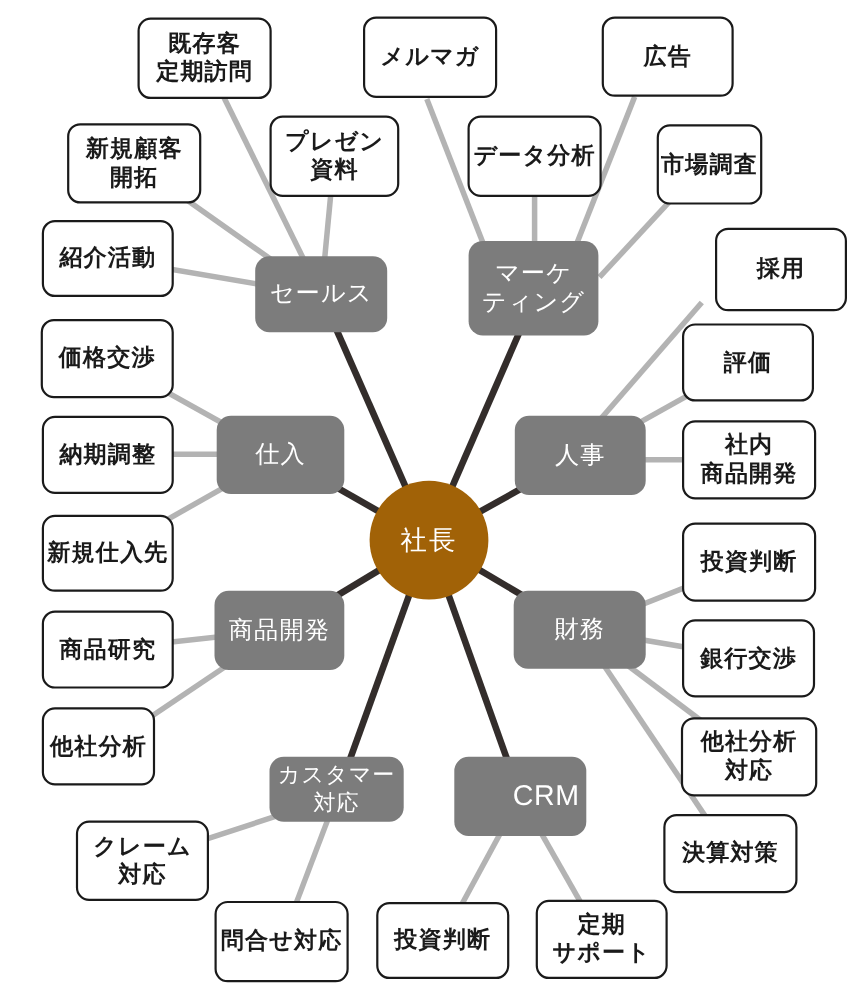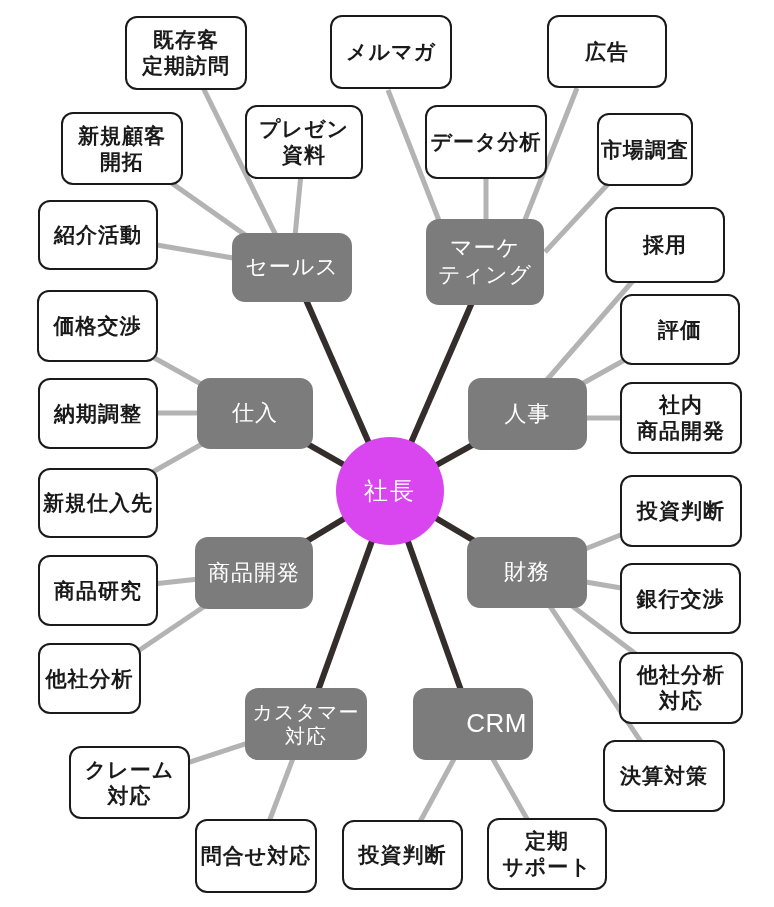--- a/index.html
+++ b/index.html
@@ -47,21 +47,21 @@
     font-size: 22px;
     font-weight: 500;
     letter-spacing: 1px;
   }
   .branch.latin { font-size: 26px; letter-spacing: 0.5px; padding-left: 47px; }
   .center-node {
     position: absolute;
     left: 336px; top: 437px;
     width: 108px; height: 108px;
     border-radius: 50%;
-    background: #d946ef;
+    background: #a16207;
     color: #ffffff;
     font-size: 24px;
     font-weight: 500;
     letter-spacing: 2px;
     display: flex;
     align-items: center;
     justify-content: center;
     z-index: 3;
   }
 </style>
@@ -121,42 +121,42 @@
 資料</div>
 
   <div class="node branch" style="left:426px;top:219px;width:118px;height:86px">マーケ
 ティング</div>
   <div class="node leaf" style="left:330px;top:15px;width:122px;height:74px">メルマガ</div>
   <div class="node leaf" style="left:425px;top:105px;width:122px;height:74px">データ分析</div>
   <div class="node leaf" style="left:547px;top:15px;width:120px;height:73px">広告</div>
   <div class="node leaf" style="left:597px;top:113px;width:96px;height:73px">市場調査</div>
 
   <div class="node branch" style="left:468px;top:378px;width:119px;height:72px">人事</div>
-  <div class="node leaf" style="left:605px;top:207px;width:120px;height:76px">採用</div>
+  <div class="node leaf" style="left:650px;top:207px;width:120px;height:76px">採用</div>
   <div class="node leaf" style="left:620px;top:294px;width:120px;height:71px">評価</div>
   <div class="node leaf" style="left:620px;top:382px;width:122px;height:72px">社内
 商品開発</div>
 
   <div class="node branch" style="left:197px;top:378px;width:116px;height:71px">仕入</div>
   <div class="node leaf" style="left:37px;top:290px;width:121px;height:72px">価格交渉</div>
   <div class="node leaf" style="left:38px;top:378px;width:120px;height:71px">納期調整</div>
   <div class="node leaf" style="left:38px;top:468px;width:120px;height:70px">新規仕入先</div>
 
   <div class="node branch" style="left:467px;top:537px;width:120px;height:71px">財務</div>
   <div class="node leaf" style="left:620px;top:475px;width:122px;height:72px">投資判断</div>
   <div class="node leaf" style="left:620px;top:563px;width:121px;height:71px">銀行交渉</div>
   <div class="node leaf" style="left:619px;top:652px;width:124px;height:72px">他社分析
 対応</div>
   <div class="node leaf" style="left:603px;top:740px;width:122px;height:72px">決算対策</div>
 
   <div class="node branch" style="left:195px;top:537px;width:118px;height:72px">商品開発</div>
   <div class="node leaf" style="left:38px;top:555px;width:120px;height:71px">商品研究</div>
   <div class="node leaf" style="left:38px;top:643px;width:103px;height:71px">他社分析</div>
 
-  <div class="node branch" style="left:245px;top:688px;width:122px;height:72px;font-size:20px">カスタマー
+  <div class="node branch" style="left:245px;top:688px;width:122px;height:59px;font-size:20px">カスタマー
 対応</div>
   <div class="node leaf" style="left:69px;top:746px;width:121px;height:73px">クレーム
 対応</div>
   <div class="node leaf" style="left:195px;top:819px;width:122px;height:74px">問合せ対応</div>
 
   <div class="node branch latin" style="left:413px;top:688px;width:120px;height:72px">CRM</div>
   <div class="node leaf" style="left:342px;top:820px;width:121px;height:70px">投資判断</div>
   <div class="node leaf" style="left:487px;top:818px;width:120px;height:72px">定期
 サポート</div>
 

